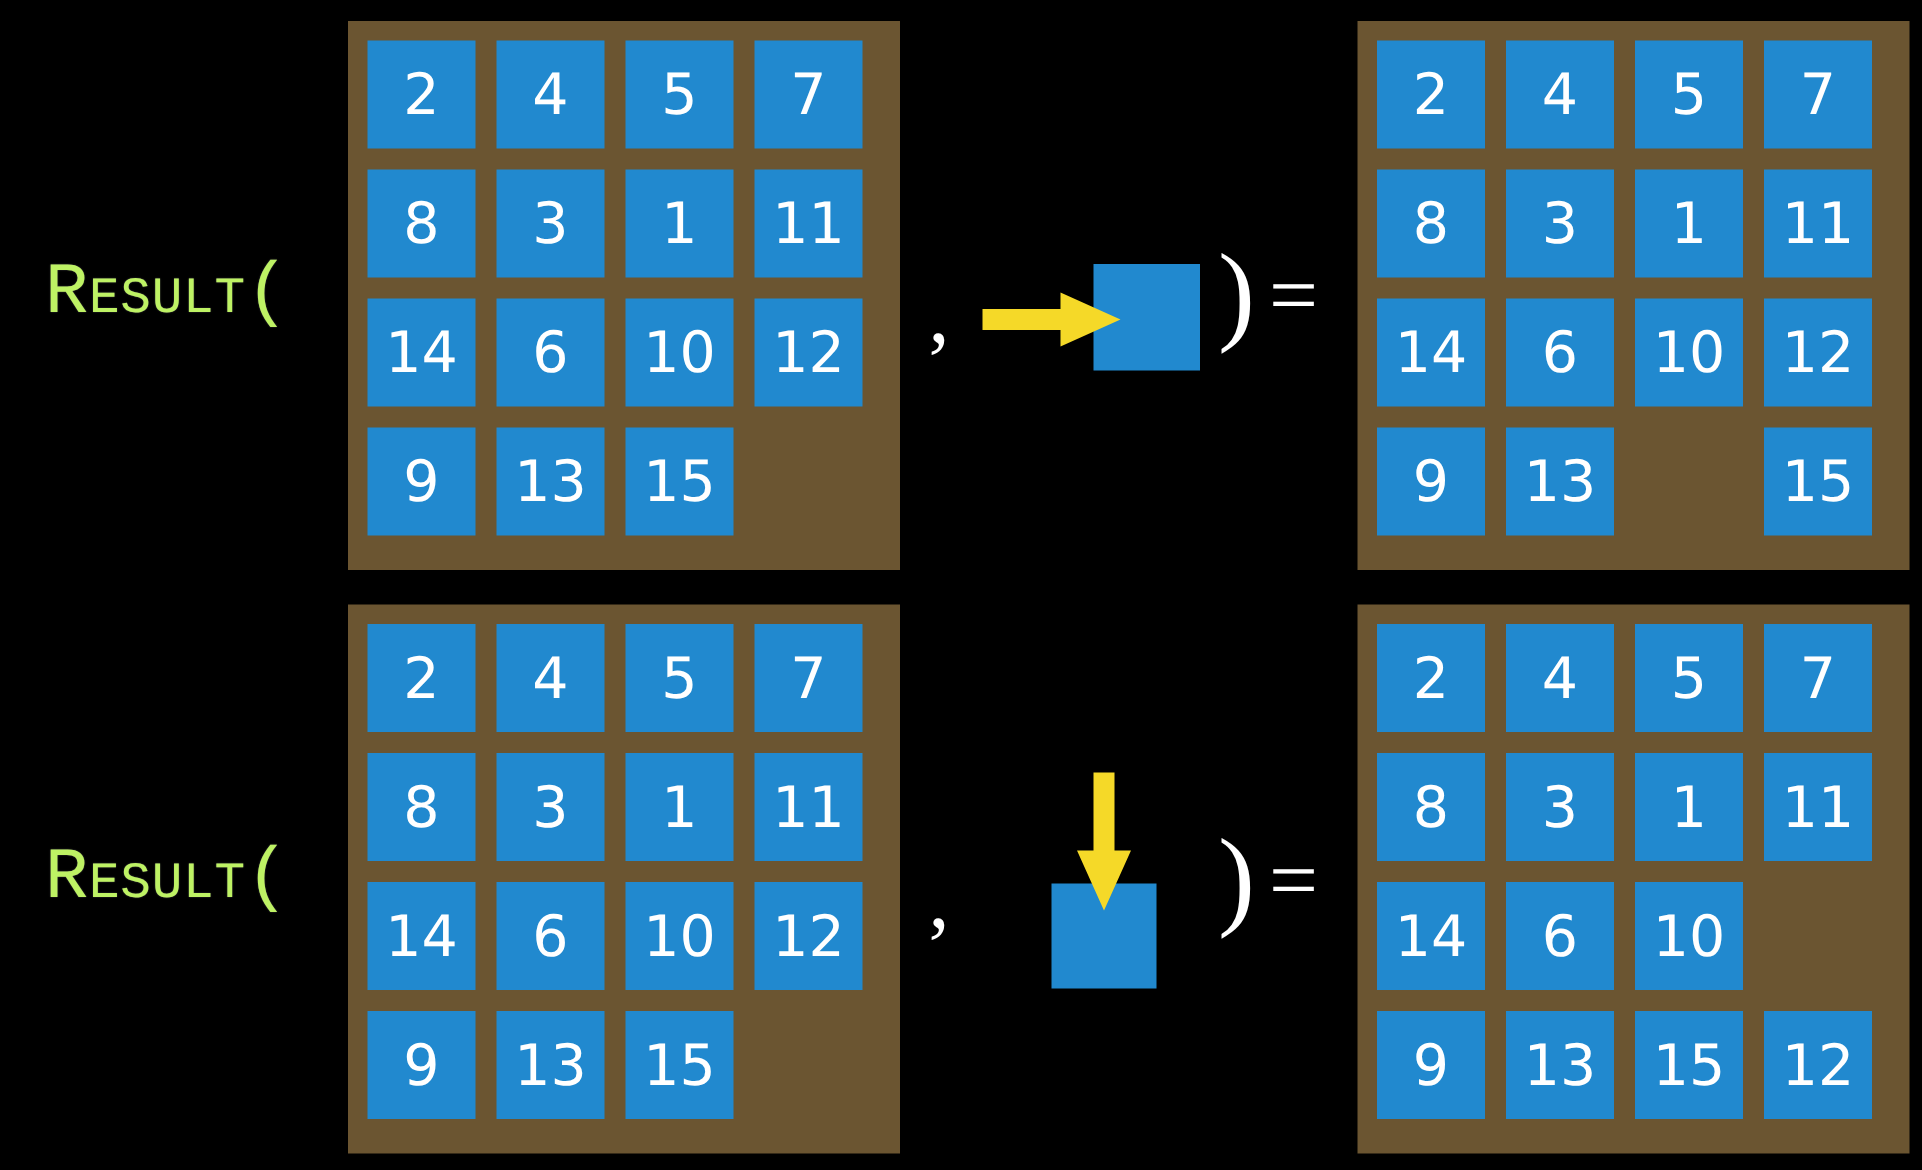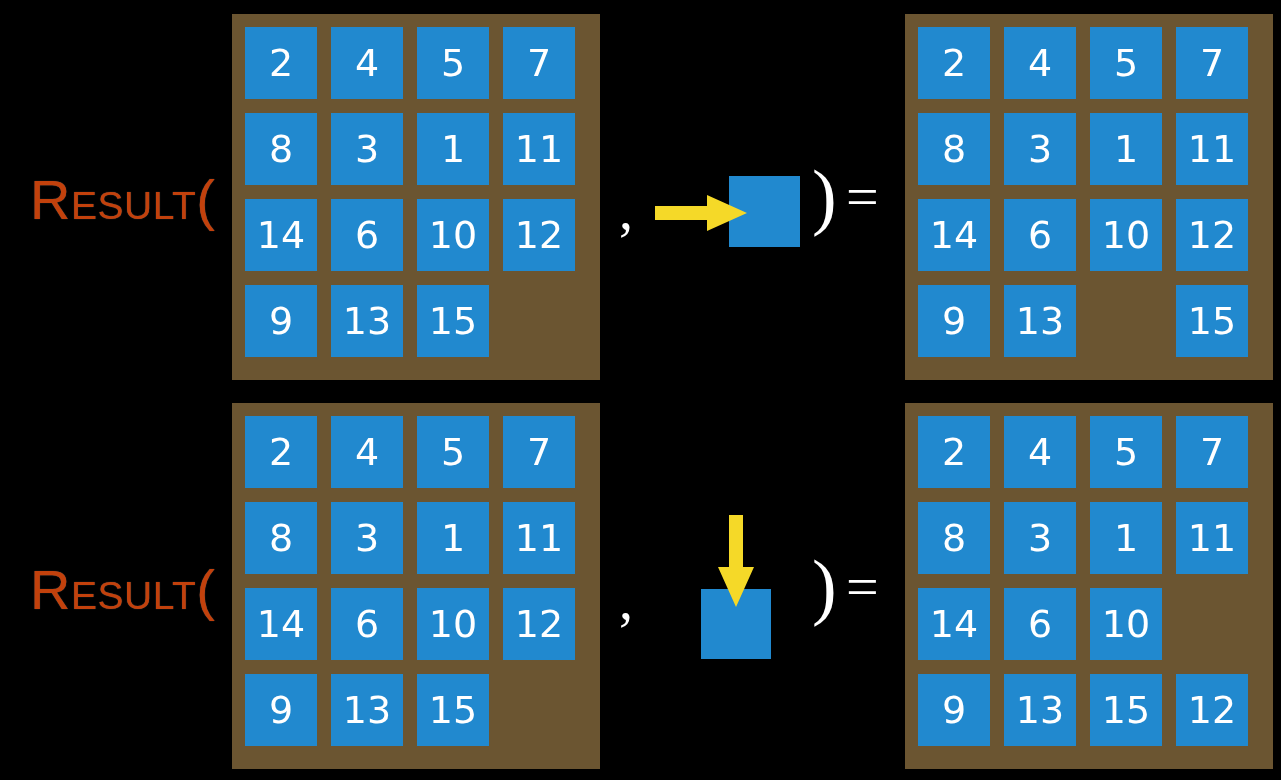--- a/index.html
+++ b/index.html
@@ -19,24 +19,24 @@
   .stage {
     position: absolute;
     left: 0; top: 0;
     width: 1281px;
     height: 780px;
   }
 
   
   .result-label {
     position: absolute;
-    color: #c2410c;
-    font-family: Liberation Sans, sans-serif;
+    color: #bef264;
+    font-family: Liberation Mono, monospace;
     font-variant: small-caps;
-    font-size: 56px;
+    font-size: 48px;
     line-height: 1;
     letter-spacing: 0.5px;
     white-space: nowrap;
     text-shadow: 0 0 1px rgba(255,255,255,0.35);
   }
 
   
   .board {
     position: absolute;
     background: #6b5531;

